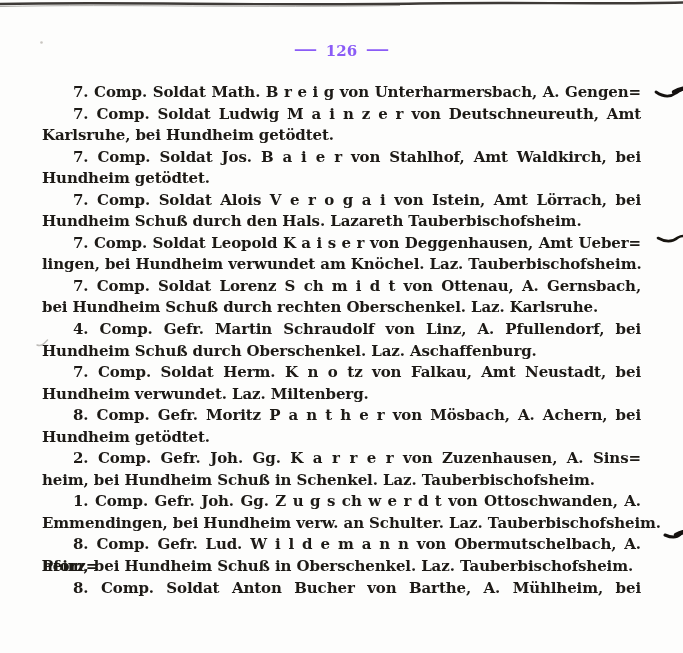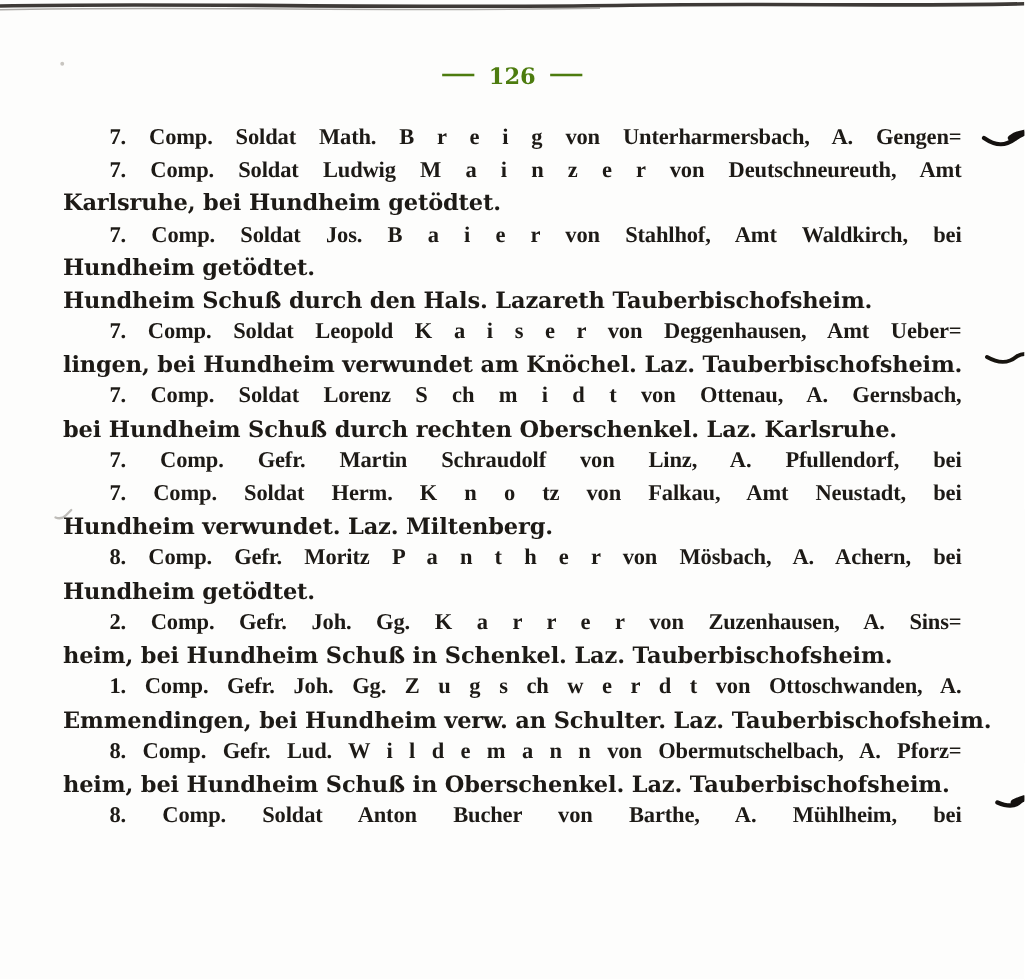--- a/index.html
+++ b/index.html
@@ -12,21 +12,21 @@
     width:683px;height:653px;
     overflow:hidden;
     background:var(--paper);
     font-family:"DejaVu Serif","Liberation Serif",serif;
     color:var(--ink);
   }
   .pagenum{
     position:absolute;top:42px;left:0;width:100%;
     text-align:center;
     font-size:15px;font-weight:bold;
-    color:#4d7c0f;
+    color:#8b5cf6;
   }
   .pagenum .dash{
     display:inline-block;
     transform:scaleX(1.6);
     margin:0 13px;
     position:relative;top:-2px;
   }
   .textblock{
     position:absolute;
     left:42px;top:82px;
@@ -39,21 +39,21 @@
     height:21.55px;
     white-space:nowrap;
     letter-spacing:-0.1px;
     text-rendering:optimizeLegibility;
   }
   .just{
     white-space:normal;
     text-align:justify;
     text-align-last:justify;
   }
-  .ind{ text-indent:31px;font-family:Liberation Serif, serif; }
+  .ind{ text-indent:31px; }
   .artifacts{
     position:absolute;top:0;left:0;width:683px;height:653px;
     pointer-events:none;
   }
 </style>
 </head>
 <body>
 
 <div id="page">
 
@@ -76,26 +76,28 @@
   <div class="pagenum">
     <span class="dash">—</span><span>126</span><span class="dash">—</span>
   </div>
 
   <div class="textblock">
     <div class="ln ind just">7. Comp.  Soldat Math. B r e i g  von Unterharmersbach, A. Gengen=</div>
     <div class="ln ind just">7. Comp.  Soldat Ludwig M a i n z e r  von Deutschneureuth, Amt</div>
     <div class="ln">Karlsruhe, bei Hundheim getödtet.</div>
     <div class="ln ind just">7. Comp.  Soldat Jos. B a i e r  von Stahlhof, Amt Waldkirch, bei</div>
     <div class="ln">Hundheim getödtet.</div>
+    <div class="ln ind just">7. Comp.  Soldat Alois V e r o g a i  von Istein, Amt Lörrach, bei</div>
     <div class="ln">Hundheim Schuß durch den Hals.  Lazareth Tauberbischofsheim.</div>
     <div class="ln ind just">7. Comp.  Soldat Leopold K a i s e r  von Deggenhausen, Amt Ueber=</div>
     <div class="ln">lingen, bei Hundheim verwundet am Knöchel.  Laz. Tauberbischofsheim.</div>
     <div class="ln ind just">7. Comp.  Soldat Lorenz S ch m i d t  von Ottenau, A. Gernsbach,</div>
     <div class="ln">bei Hundheim Schuß durch rechten Oberschenkel.  Laz. Karlsruhe.</div>
-    <div class="ln ind just">7. Comp.  Gefr. Martin Schraudolf von Linz, A. Pfullendorf, bei</div>
+    <div class="ln ind just">4. Comp.  Gefr. Martin Schraudolf von Linz, A. Pfullendorf, bei</div>
+    <div class="ln">Hundheim Schuß durch Oberschenkel.  Laz. Aschaffenburg.</div>
     <div class="ln ind just">7. Comp.  Soldat Herm. K n o tz  von Falkau, Amt Neustadt, bei</div>
     <div class="ln">Hundheim verwundet.  Laz. Miltenberg.</div>
     <div class="ln ind just">8. Comp.  Gefr. Moritz P a n t h e r  von Mösbach, A. Achern, bei</div>
     <div class="ln">Hundheim getödtet.</div>
     <div class="ln ind just">2. Comp.  Gefr. Joh. Gg. K a r r e r  von Zuzenhausen, A. Sins=</div>
     <div class="ln">heim, bei Hundheim Schuß in Schenkel.  Laz. Tauberbischofsheim.</div>
     <div class="ln ind just">1. Comp.  Gefr. Joh. Gg. Z u g s ch w e r d t  von Ottoschwanden, A.</div>
     <div class="ln">Emmendingen, bei Hundheim verw. an Schulter. Laz. Tauberbischofsheim.</div>
     <div class="ln ind just">8. Comp.  Gefr. Lud. W i l d e m a n n  von Obermutschelbach, A. Pforz=</div>
     <div class="ln">heim, bei Hundheim Schuß in Oberschenkel.  Laz. Tauberbischofsheim.</div>

